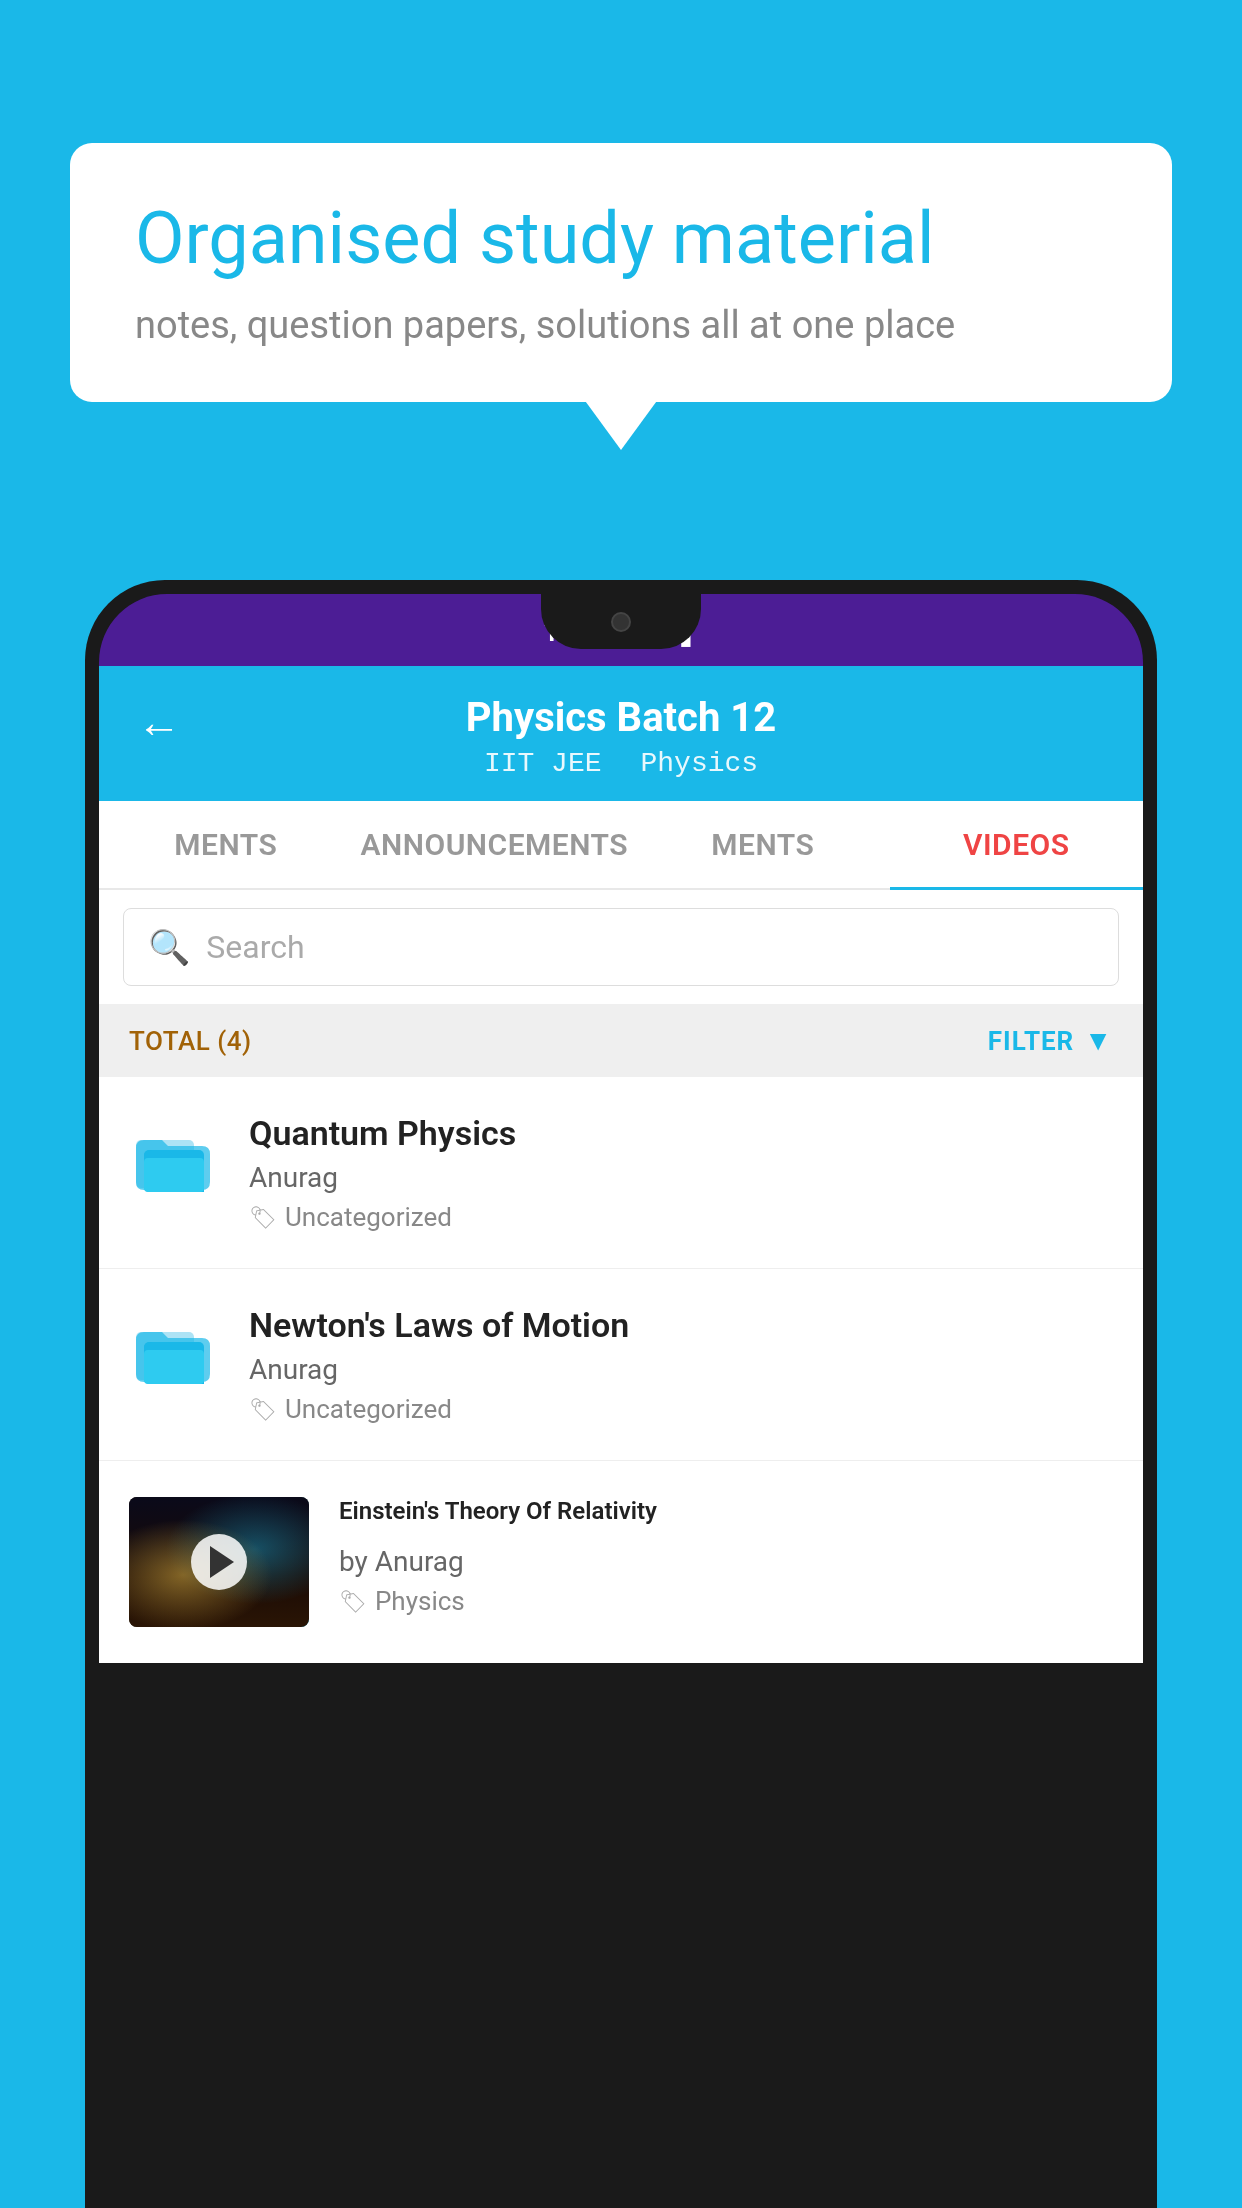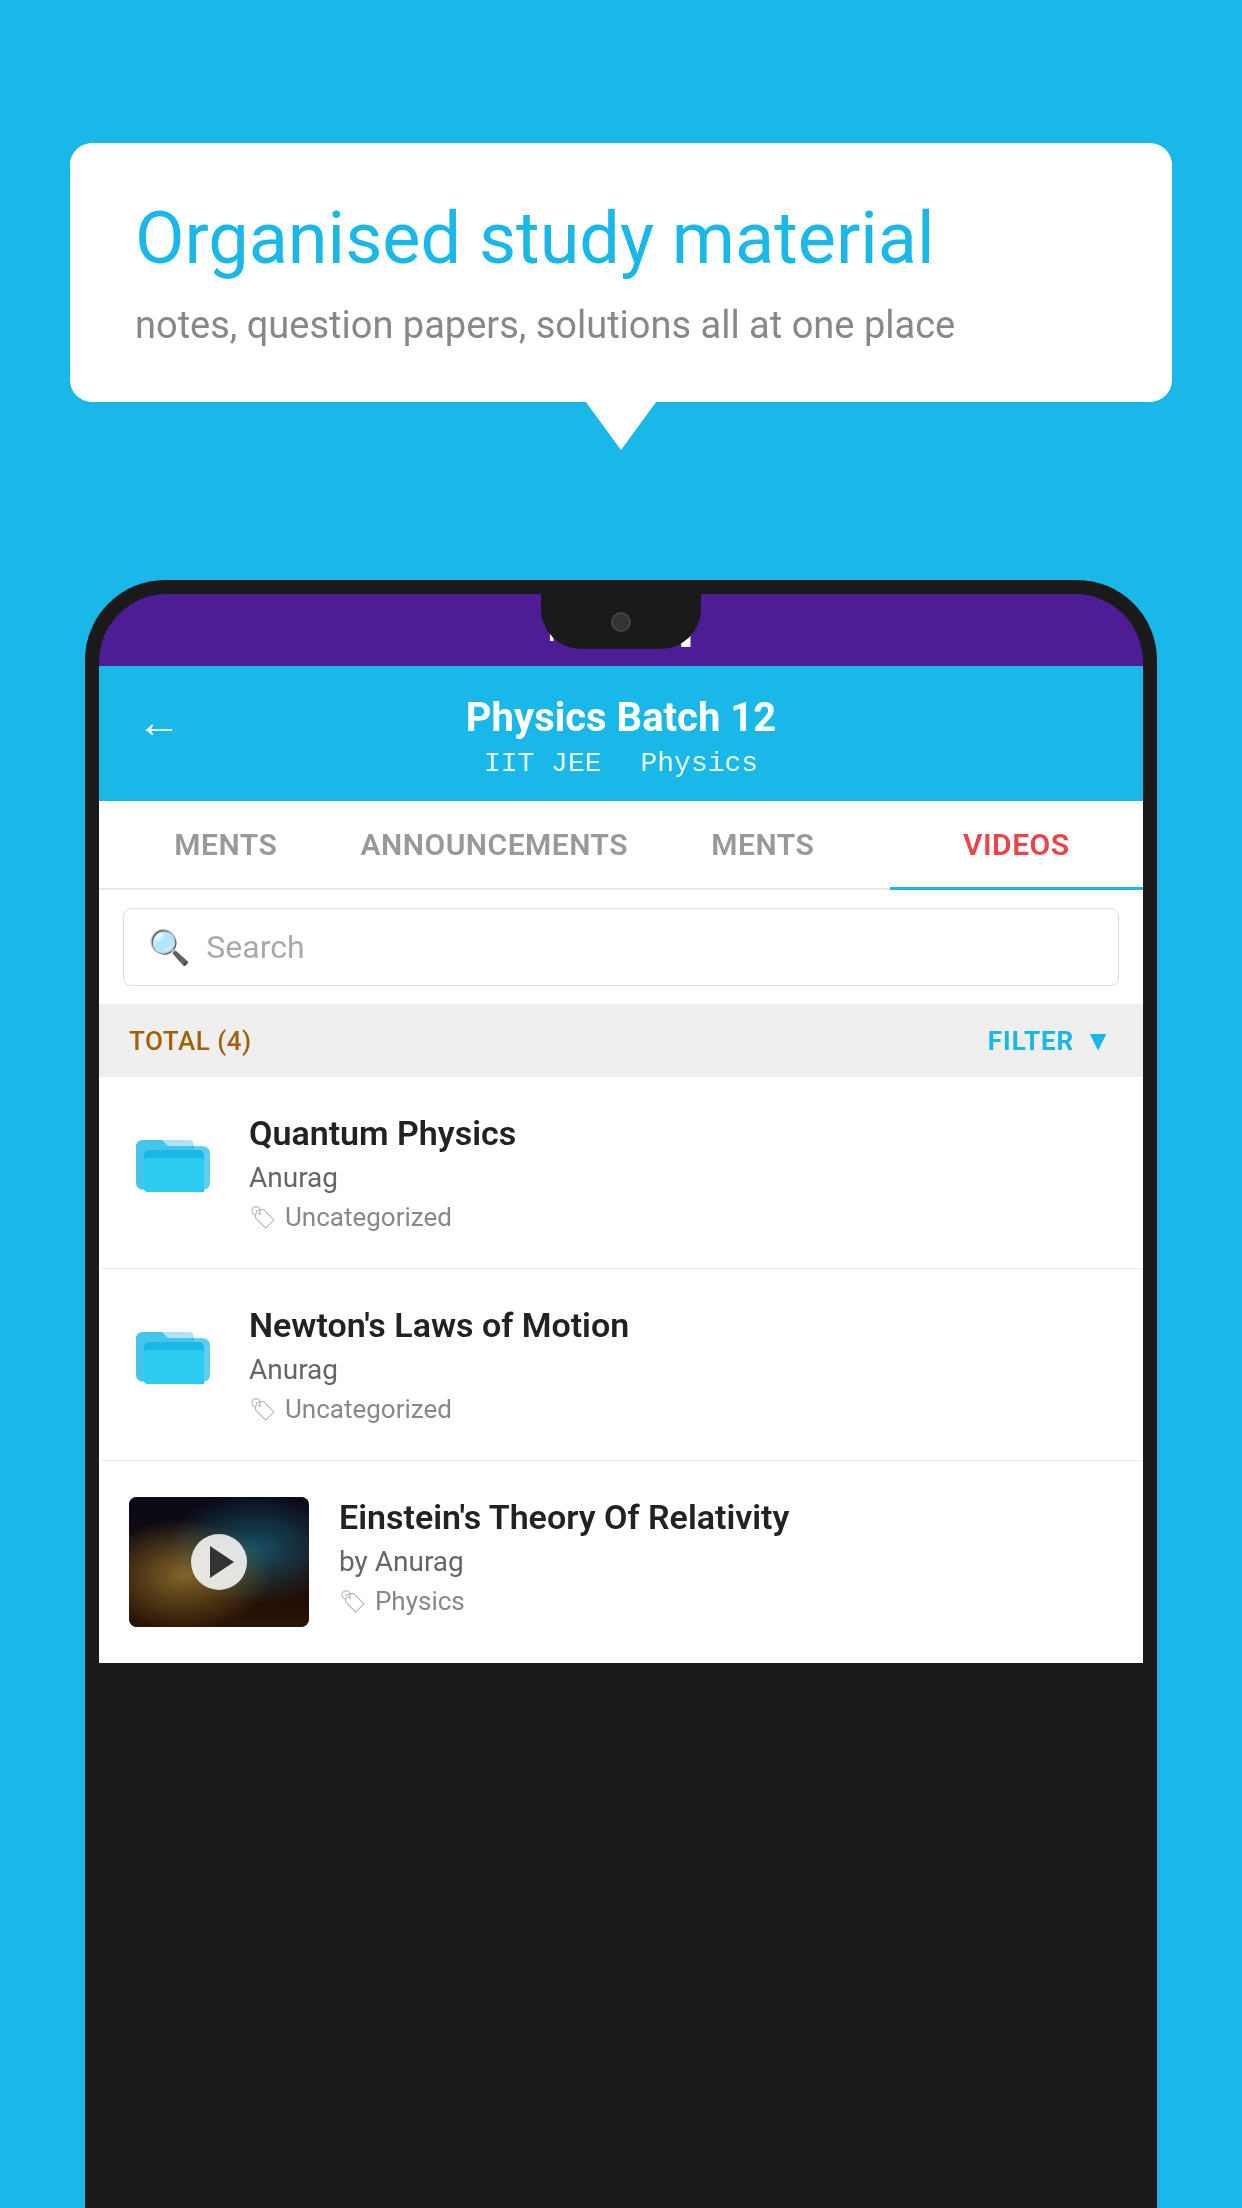--- a/index.html
+++ b/index.html
@@ -371,24 +371,24 @@
       border-bottom: 16px solid transparent;
       border-left: 24px solid #333;
       margin-left: 5px;
     }
 
     .einstein-info {
       flex: 1;
     }
 
     .einstein-title {
-      font-size: 34px;
+      font-size: 24px;
       font-weight: 600;
       color: #222;
-      margin-bottom: 8px;
+      margin-bottom: 20px;
     }
 
     .einstein-author {
       font-size: 28px;
       color: #666;
       margin-bottom: 8px;
     }
 
     .einstein-tag {
       display: flex;

